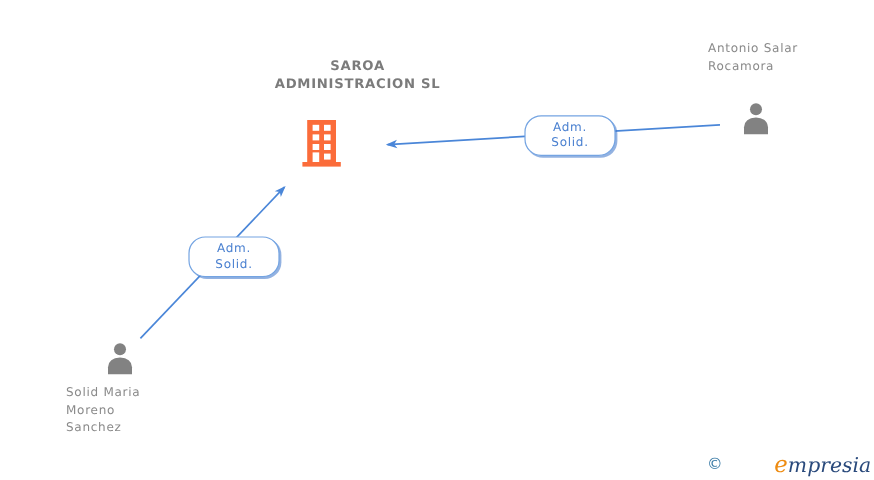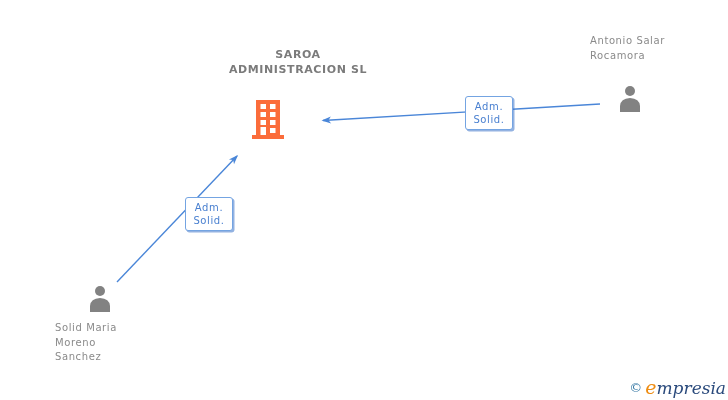--- a/index.html
+++ b/index.html
@@ -24,43 +24,42 @@
     position:absolute;
     font-size:10px;line-height:14.5px;letter-spacing:0.6px;
     color:#8a8a8a;
   }
   .name-antonio{left:590px;top:34px;width:80px;}
   .name-lidia{left:55px;top:321px;width:90px;}
   .person-icon{position:absolute;}
   .icon-antonio{left:616px;top:85px;}
   .icon-lidia{left:86px;top:285px;}
   .edge-label{
-    position:absolute;width:42px;padding:3px 2px;
+    position:absolute;width:42px;padding:3px 16px;
     background:#ffffff;
     border:1px solid #74a4e2;
-    border-radius:3px;
+    border-radius:14px;
     box-shadow:1.5px 1.5px 0 rgba(58,114,200,0.55);
     text-align:center;
     font-size:10px;line-height:13px;letter-spacing:0.6px;
     color:#4a80d0;
-    margin-left:28px;
   }
   .label-right{left:437px;top:96px;}
   .label-left{left:157px;top:197px;}
   .footer-logo{
     position:absolute;right:2px;bottom:3px;
     display:flex;align-items:center;gap:3px;
     white-space:nowrap;
   }
   .copyright{
     font-size:13px;color:#3a7ba6;line-height:16px;
   }
   .brand{
     font-family:"DejaVu Serif","Liberation Serif",serif;
-    font-style:italic;font-size:17px;line-height:18px;
+    font-style:italic;font-size:17px;line-height:18px;margin-left:40px;
   }
   .brand .first{color:#ee8c12;font-size:19px;}
   .brand .rest{color:#2a4a7c;}
 </style>
 </head>
 <body>
 
 <div class="canvas">
 
   <svg class="edge-layer" viewBox="0 0 728 400">

